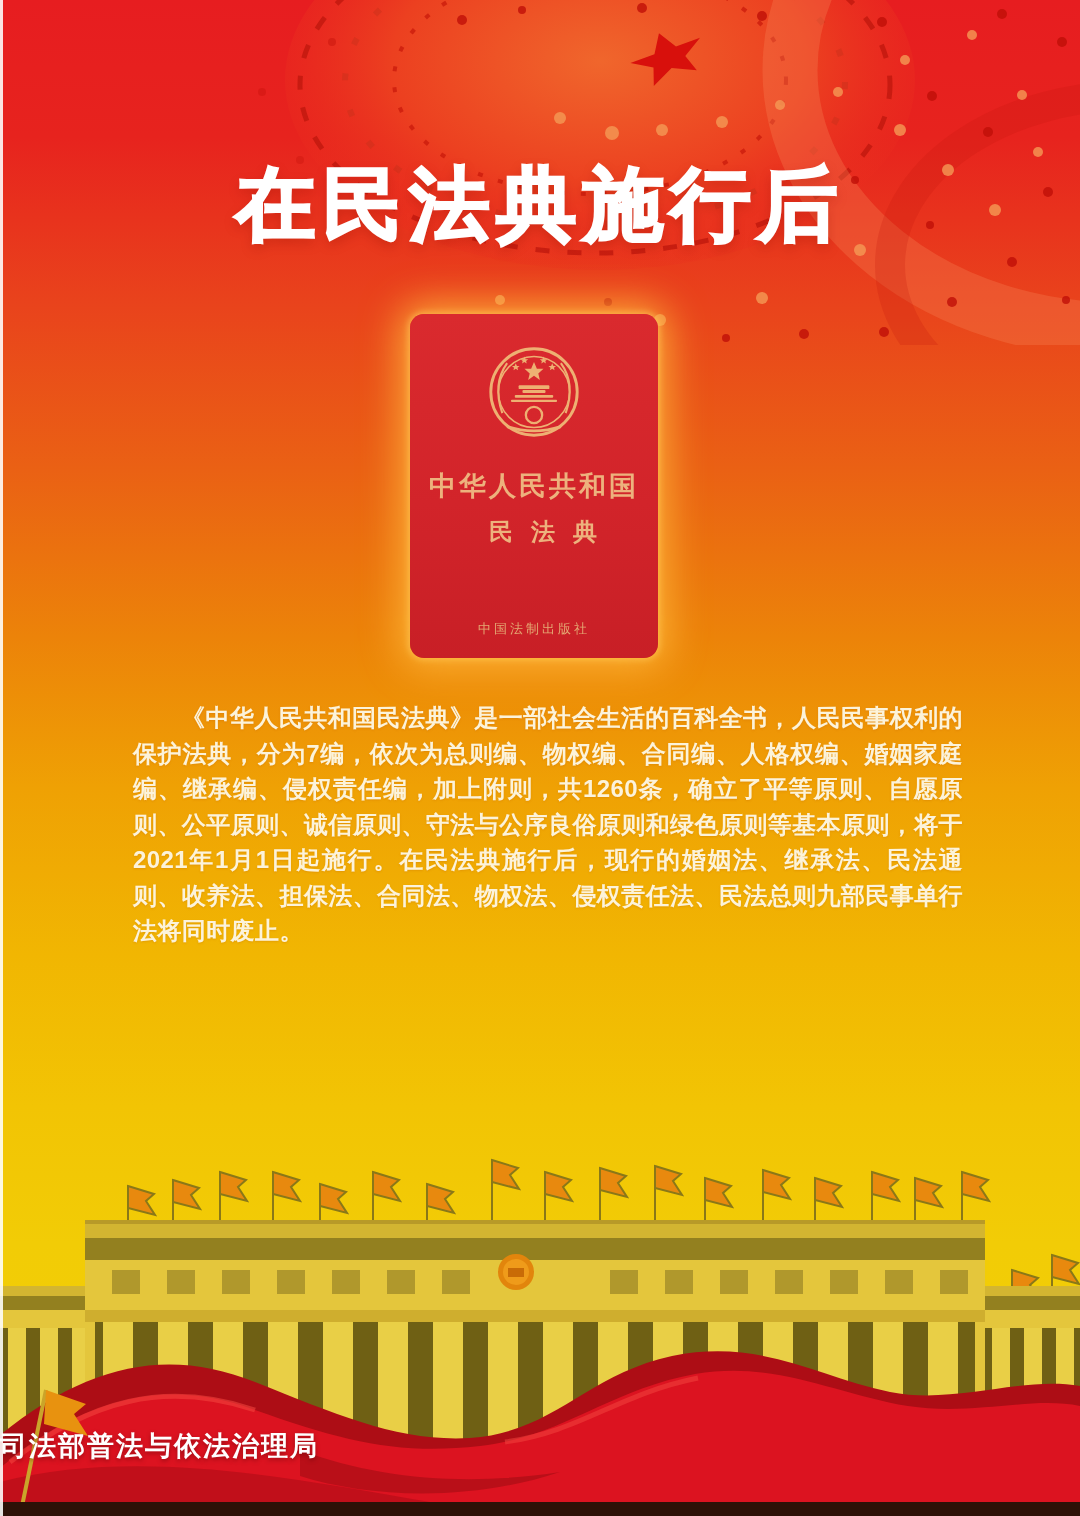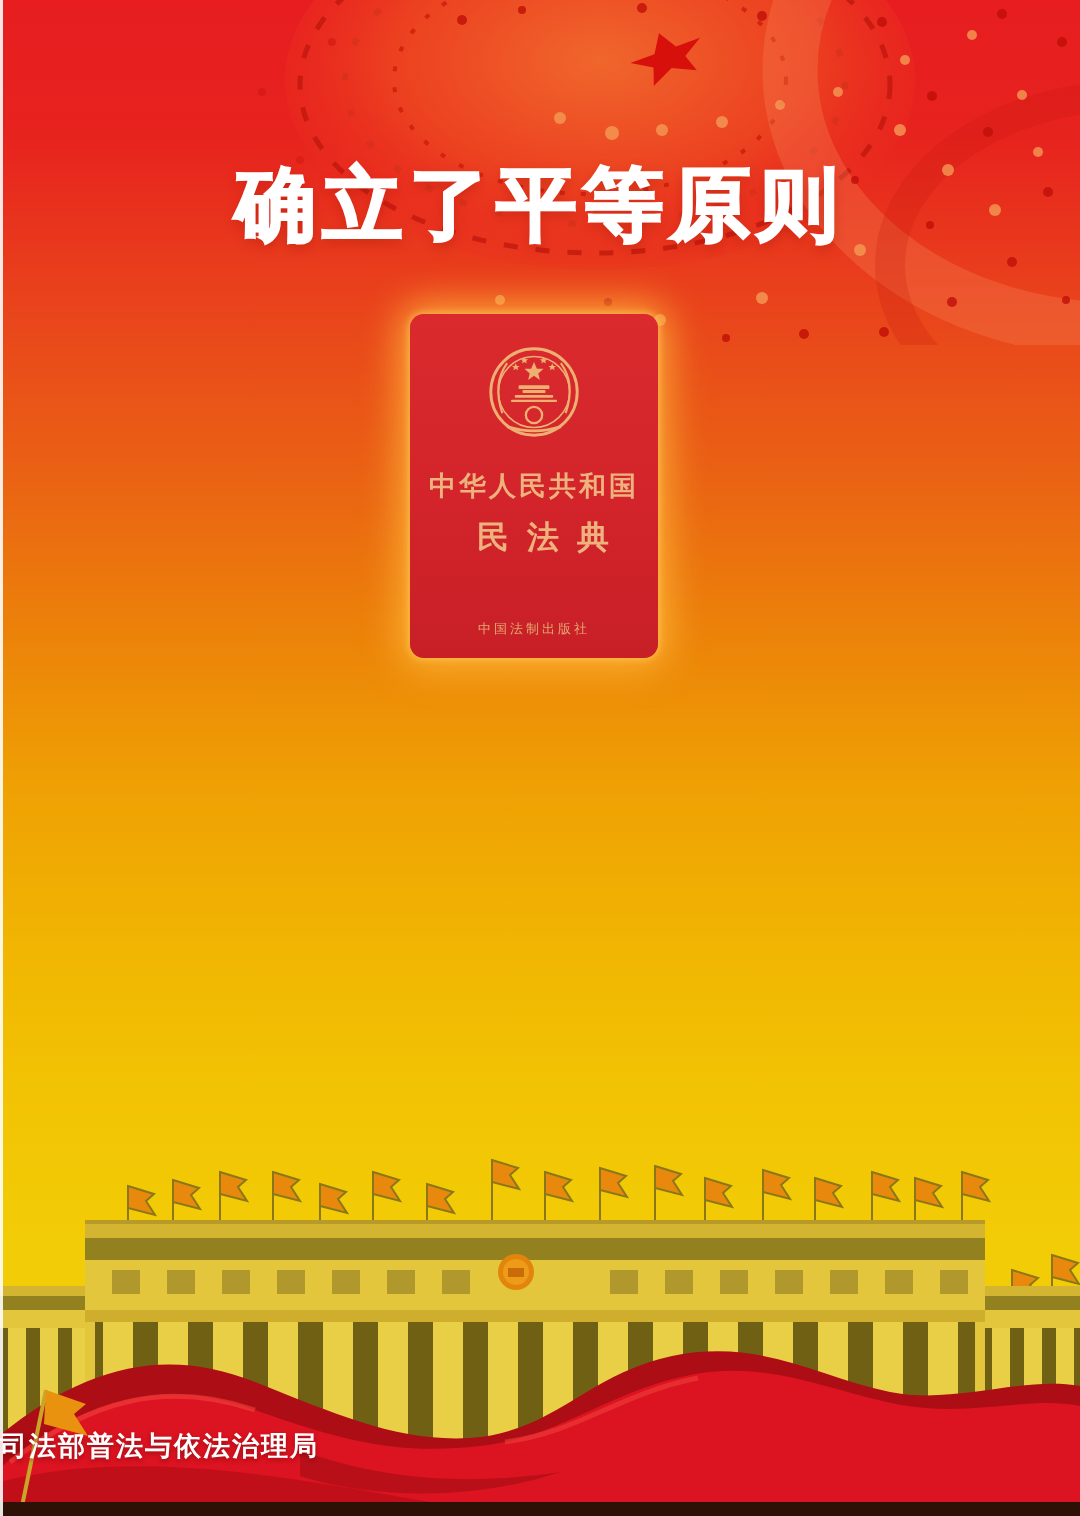--- a/index.html
+++ b/index.html
@@ -27,21 +27,21 @@
     position:absolute;left:410px;top:314px;width:248px;height:344px;
     background:linear-gradient(180deg,#da2a2e 0%,#d2242a 55%,#c81f26 100%);
     border-radius:14px;z-index:3;
     box-shadow:0 0 38px 10px rgba(255,186,60,.85), 0 0 6px 2px rgba(255,220,120,.6);
     text-align:center;
   }
   .book .emblem{margin-top:30px;}
   .book-title1{margin-top:24px;font-family:"Liberation Serif",serif;font-weight:bold;
     font-size:27px;letter-spacing:3px;color:#edb27d;}
   .book-title2{margin-top:12px;font-family:Liberation Serif, serif;font-weight:bold;
-    font-size:32px;letter-spacing:18px;padding-left:36px;color:#edb27d;}
+    font-size:24px;letter-spacing:18px;padding-left:36px;color:#edb27d;}
   .book-publisher{position:absolute;bottom:20px;width:100%;text-align:center;
     font-family:"Liberation Serif",serif;font-size:13px;letter-spacing:3px;color:#e4a873;}
 
   
   .body-text{
     position:absolute;left:133px;top:700px;width:830px;z-index:3;
     color:#fcf3da;font-weight:bold;font-size:24px;letter-spacing:0.4px;
     line-height:35.5px;text-align:justify;
     text-shadow:0 1px 2px rgba(190,90,0,.25);
   }
@@ -119,21 +119,21 @@
         <circle cx="545" cy="338" r="4"></circle>
         <circle cx="1066" cy="300" r="4"></circle>
       <circle cx="930" cy="225" r="4"></circle>
         <circle cx="855" cy="180" r="4"></circle>
         <circle cx="332" cy="42" r="4" opacity=".5"></circle>
       <circle cx="262" cy="92" r="4" opacity=".4"></circle>
         <circle cx="300" cy="160" r="4" opacity=".35"></circle>
     </g>
   </svg>
 
-  <div class="main-title">确立了平等原则</div>
+  <div class="main-title">在民法典施行后</div>
 
   <div class="book">
     <svg class="emblem" width="96" height="96" viewBox="-50 -50 100 100">
       <g fill="none" stroke="#eeb072">
         <circle r="45" stroke-width="3"></circle>
         <circle r="37" stroke-width="1.5"></circle>
         <path d="M-33,22 C-40,2 -38,-16 -28,-30" stroke-width="2.2"></path>
         <path d="M33,22 C40,2 38,-16 28,-30" stroke-width="2.2"></path>
         <circle cy="24" r="8.5" stroke-width="2.4"></circle>
         <path d="M-28,36 Q0,45 28,36" stroke-width="3"></path>
@@ -149,20 +149,21 @@
         <rect x="-20" y="3" width="40" height="3" rx="1"></rect>
         <rect x="-24" y="8" width="48" height="2.5" rx="1"></rect>
       </g>
     </svg>
     <div class="book-title1">中华人民共和国</div>
     <div class="book-title2">民法典</div>
     <div class="book-publisher">中国法制出版社</div>
   </div>
 
   <div class="body-text">
+    <p>《中华人民共和国民法典》是一部社会生活的百科全书，人民民事权利的保护法典，分为7编，依次为总则编、物权编、合同编、人格权编、婚姻家庭编、继承编、侵权责任编，加上附则，共1260条，确立了平等原则、自愿原则、公平原则、诚信原则、守法与公序良俗原则和绿色原则等基本原则，将于2021年1月1日起施行。在民法典施行后，现行的婚姻法、继承法、民法通则、收养法、担保法、合同法、物权法、侵权责任法、民法总则九部民事单行法将同时废止。</p>
   </div>
 
   <svg class="deco-svg" style="top:1150px" width="1080" height="366" viewBox="0 0 1080 366">
 
     <g stroke="#8a7818" stroke-width="2">
       <g fill="#e8890e">
 
         <g>
             <line x1="95" y1="118" x2="95" y2="168"></line>
             <path d="M95,118 l26,8 l-8,7 l9,14 l-27,-7 z"></path>

